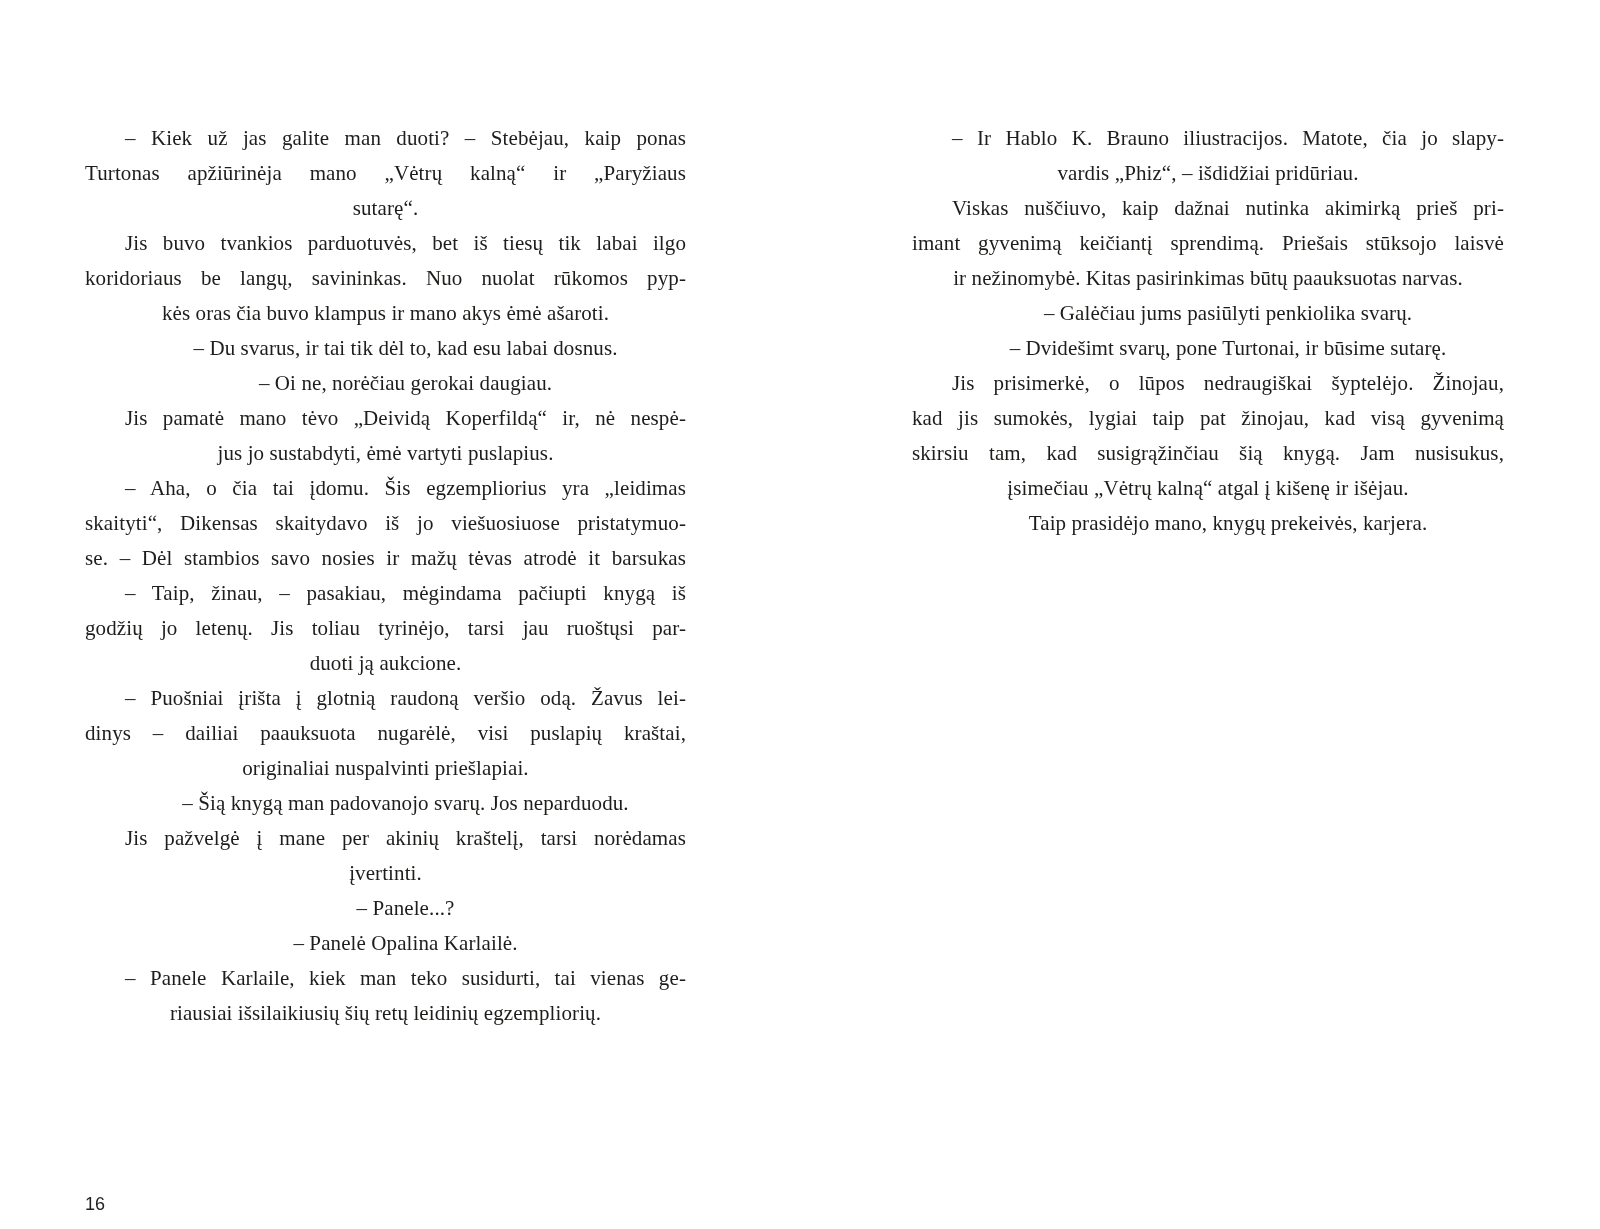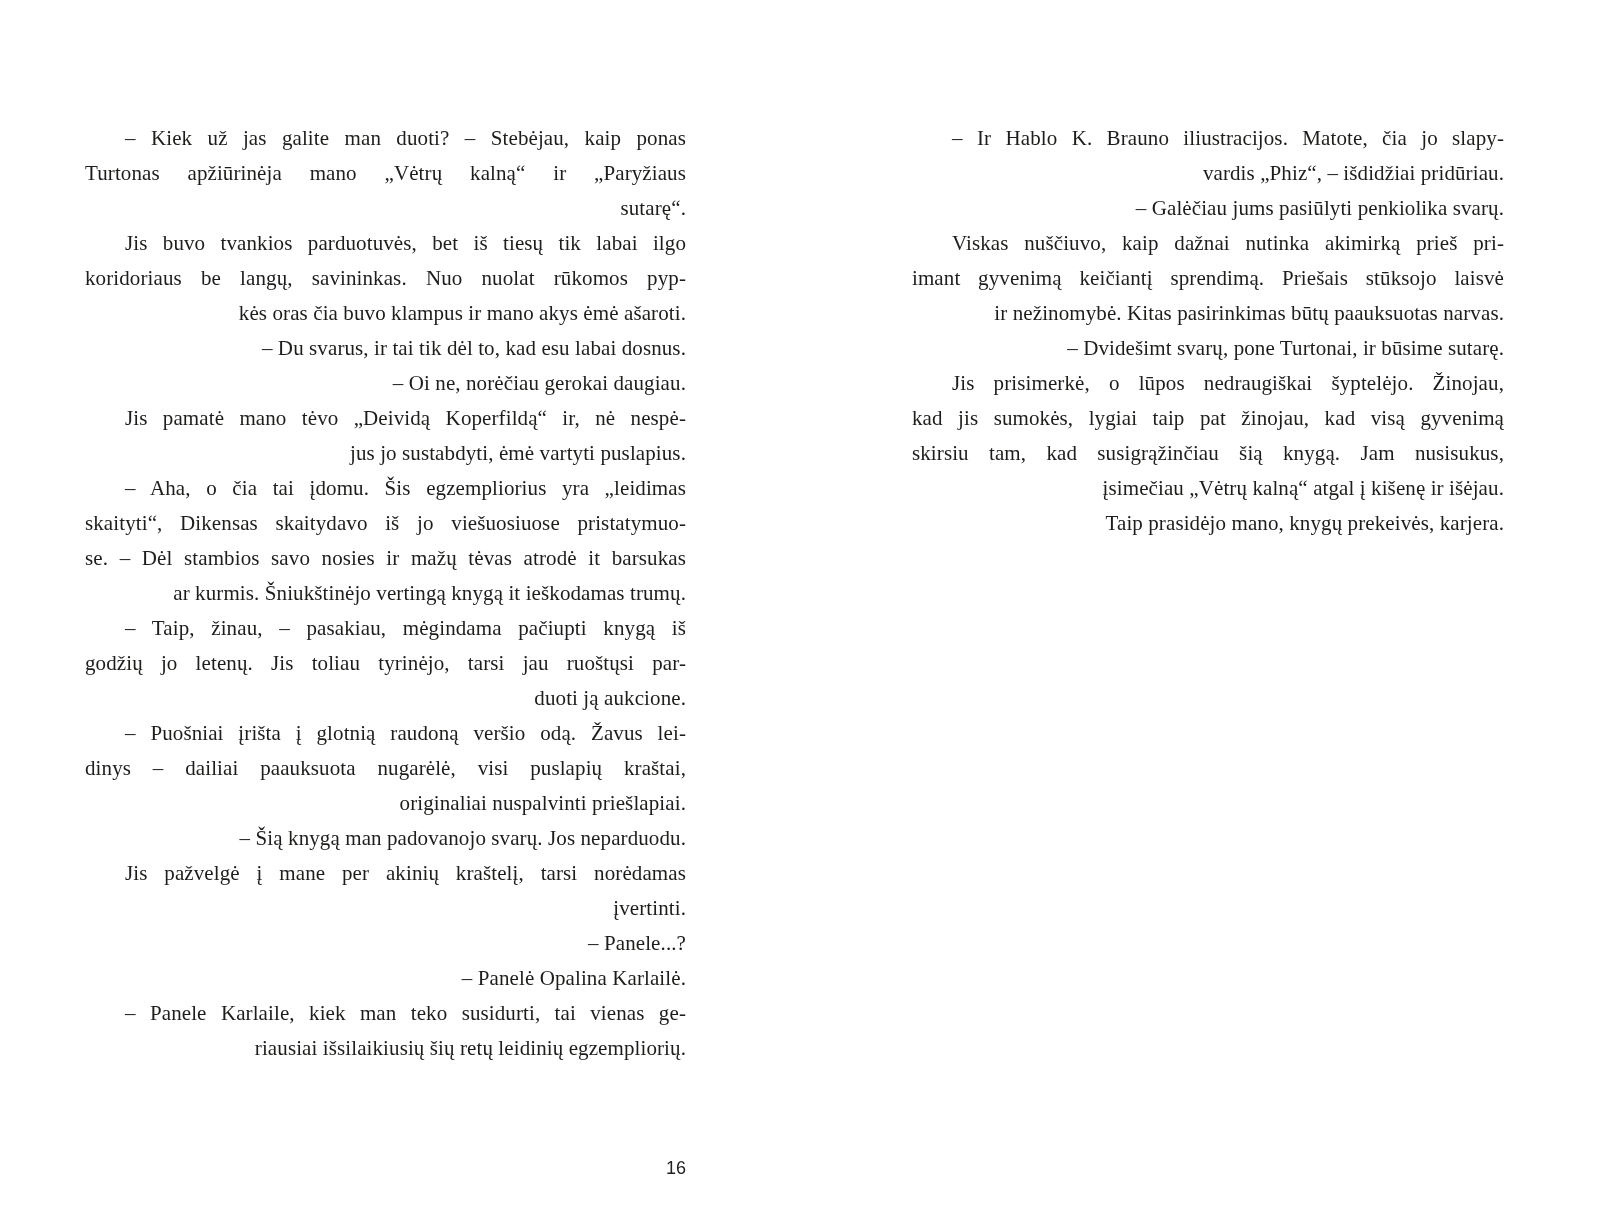--- a/index.html
+++ b/index.html
@@ -35,31 +35,31 @@
   }
   .line {
     height: 35px;
     white-space: normal;
   }
   .line.just {
     text-align: justify;
     text-align-last: justify;
   }
   .line.last {
-    text-align: right;
+    text-align: center;
   }
   .line.first {
     padding-left: 40px;
   }
   .page-number {
     position: absolute;
     left: 85px;
     width: 601px;
-    top: 1158px;
-    text-align: right;
+    top: 1194px;
+    text-align: left;
     font-family: "Liberation Sans", sans-serif;
     font-size: 18px;
     color: #222222;
   }
 </style>
 </head>
 <body>
 
 <div id="left-text" class="page-text">
     <div class="para">
@@ -79,21 +79,20 @@
       <div class="line first last">– Oi ne, norėčiau gerokai daugiau.</div>
     </div>
     <div class="para">
       <div class="line first just">Jis pamatė mano tėvo „Deividą Koperfildą“ ir, nė nespė-</div>
       <div class="line last">jus jo sustabdyti, ėmė vartyti puslapius.</div>
     </div>
     <div class="para">
       <div class="line first just">– Aha, o čia tai įdomu. Šis egzempliorius yra „leidimas</div>
       <div class="line just">skaityti“, Dikensas skaitydavo iš jo viešuosiuose pristatymuo-</div>
       <div class="line just">se. – Dėl stambios savo nosies ir mažų tėvas atrodė it barsukas</div>
-      <div class="line last">ar kurmis. Šniukštinėjo vertingą knygą it ieškodamas trumų.</div>
     </div>
     <div class="para">
       <div class="line first just">– Taip, žinau, – pasakiau, mėgindama pačiupti knygą iš</div>
       <div class="line just">godžių jo letenų. Jis toliau tyrinėjo, tarsi jau ruoštųsi par-</div>
       <div class="line last">duoti ją aukcione.</div>
     </div>
     <div class="para">
       <div class="line first just">– Puošniai įrišta į glotnią raudoną veršio odą. Žavus lei-</div>
       <div class="line just">dinys – dailiai paauksuota nugarėlė, visi puslapių kraštai,</div>
       <div class="line last">originaliai nuspalvinti priešlapiai.</div>
@@ -116,26 +115,26 @@
       <div class="line last">riausiai išsilaikiusių šių retų leidinių egzempliorių.</div>
     </div>
   </div>
 
 <div id="right-text" class="page-text">
     <div class="para">
       <div class="line first just">– Ir Hablo K. Brauno iliustracijos. Matote, čia jo slapy-</div>
       <div class="line last">vardis „Phiz“, – išdidžiai pridūriau.</div>
     </div>
     <div class="para">
-      <div class="line first last">– Galėčiau jums pasiūlyti penkiolika svarų.</div>
-    </div>
-    <div class="para">
       <div class="line first just">Viskas nuščiuvo, kaip dažnai nutinka akimirką prieš pri-</div>
       <div class="line just">imant gyvenimą keičiantį sprendimą. Priešais stūksojo laisvė</div>
       <div class="line last">ir nežinomybė. Kitas pasirinkimas būtų paauksuotas narvas.</div>
+    </div>
+    <div class="para">
+      <div class="line first last">– Galėčiau jums pasiūlyti penkiolika svarų.</div>
     </div>
     <div class="para">
       <div class="line first last">– Dvidešimt svarų, pone Turtonai, ir būsime sutarę.</div>
     </div>
     <div class="para">
       <div class="line first just">Jis prisimerkė, o lūpos nedraugiškai šyptelėjo. Žinojau,</div>
       <div class="line just">kad jis sumokės, lygiai taip pat žinojau, kad visą gyvenimą</div>
       <div class="line just">skirsiu tam, kad susigrąžinčiau šią knygą. Jam nusisukus,</div>
       <div class="line last">įsimečiau „Vėtrų kalną“ atgal į kišenę ir išėjau.</div>
     </div>

